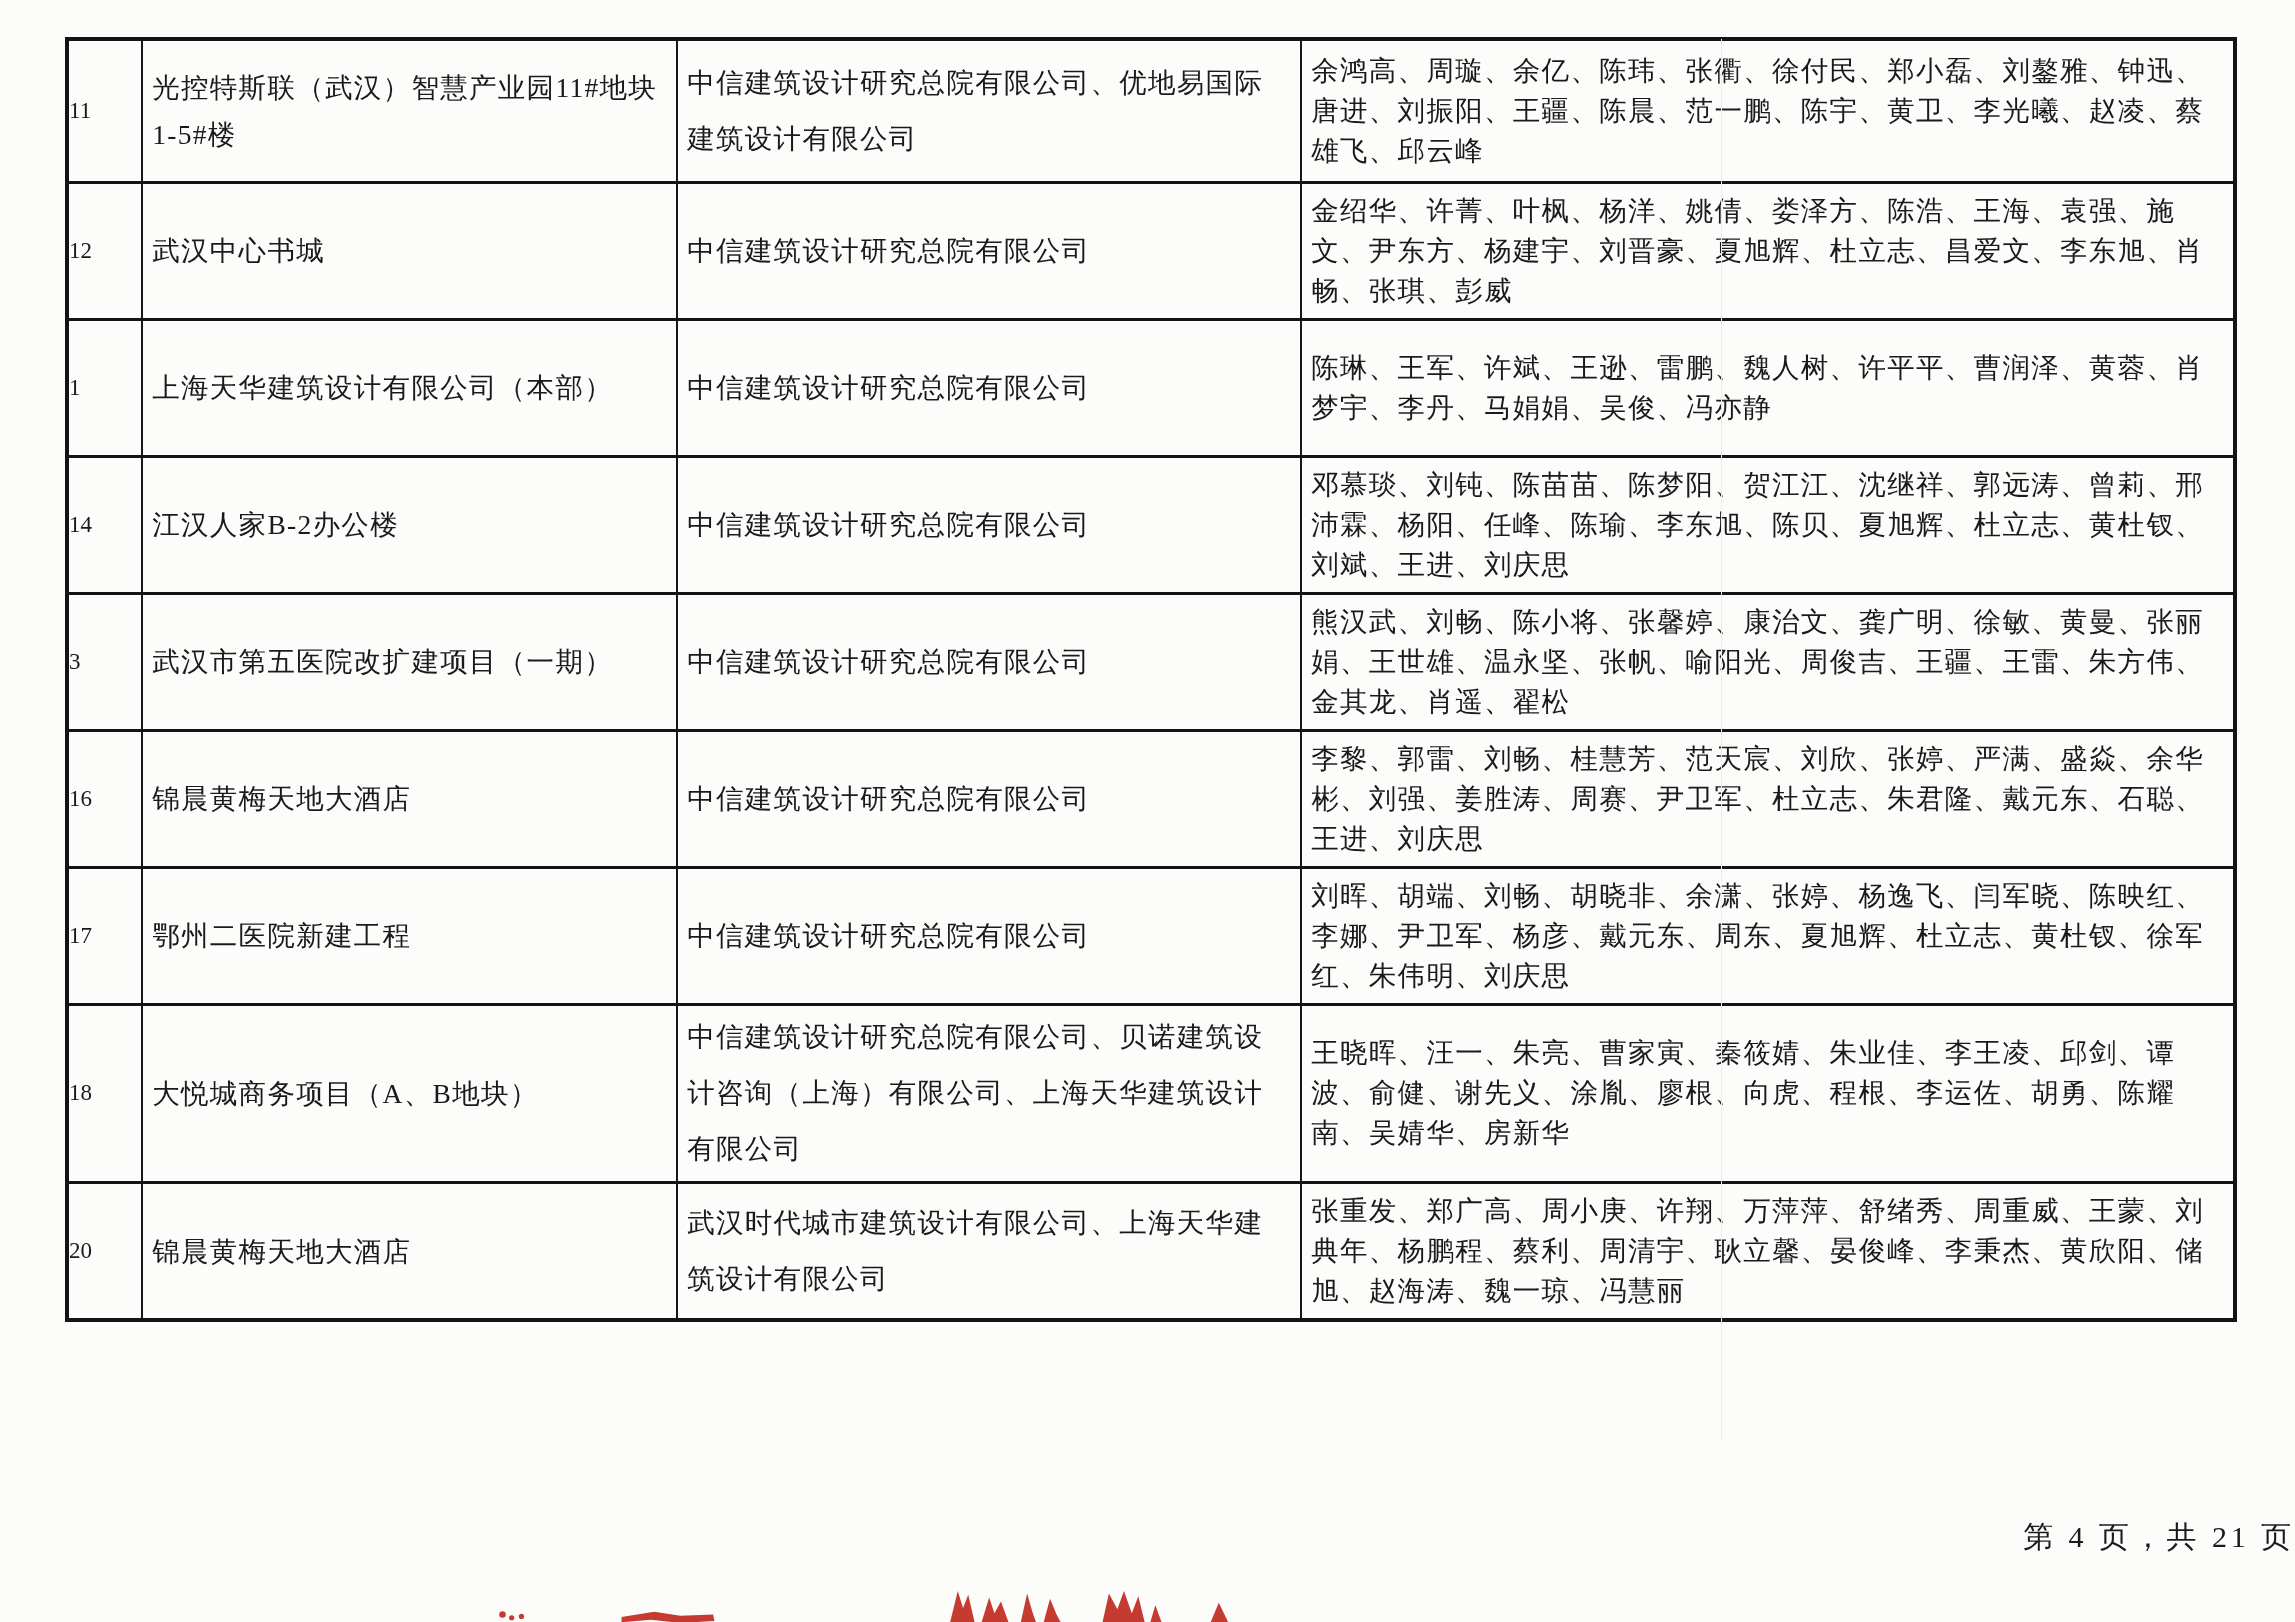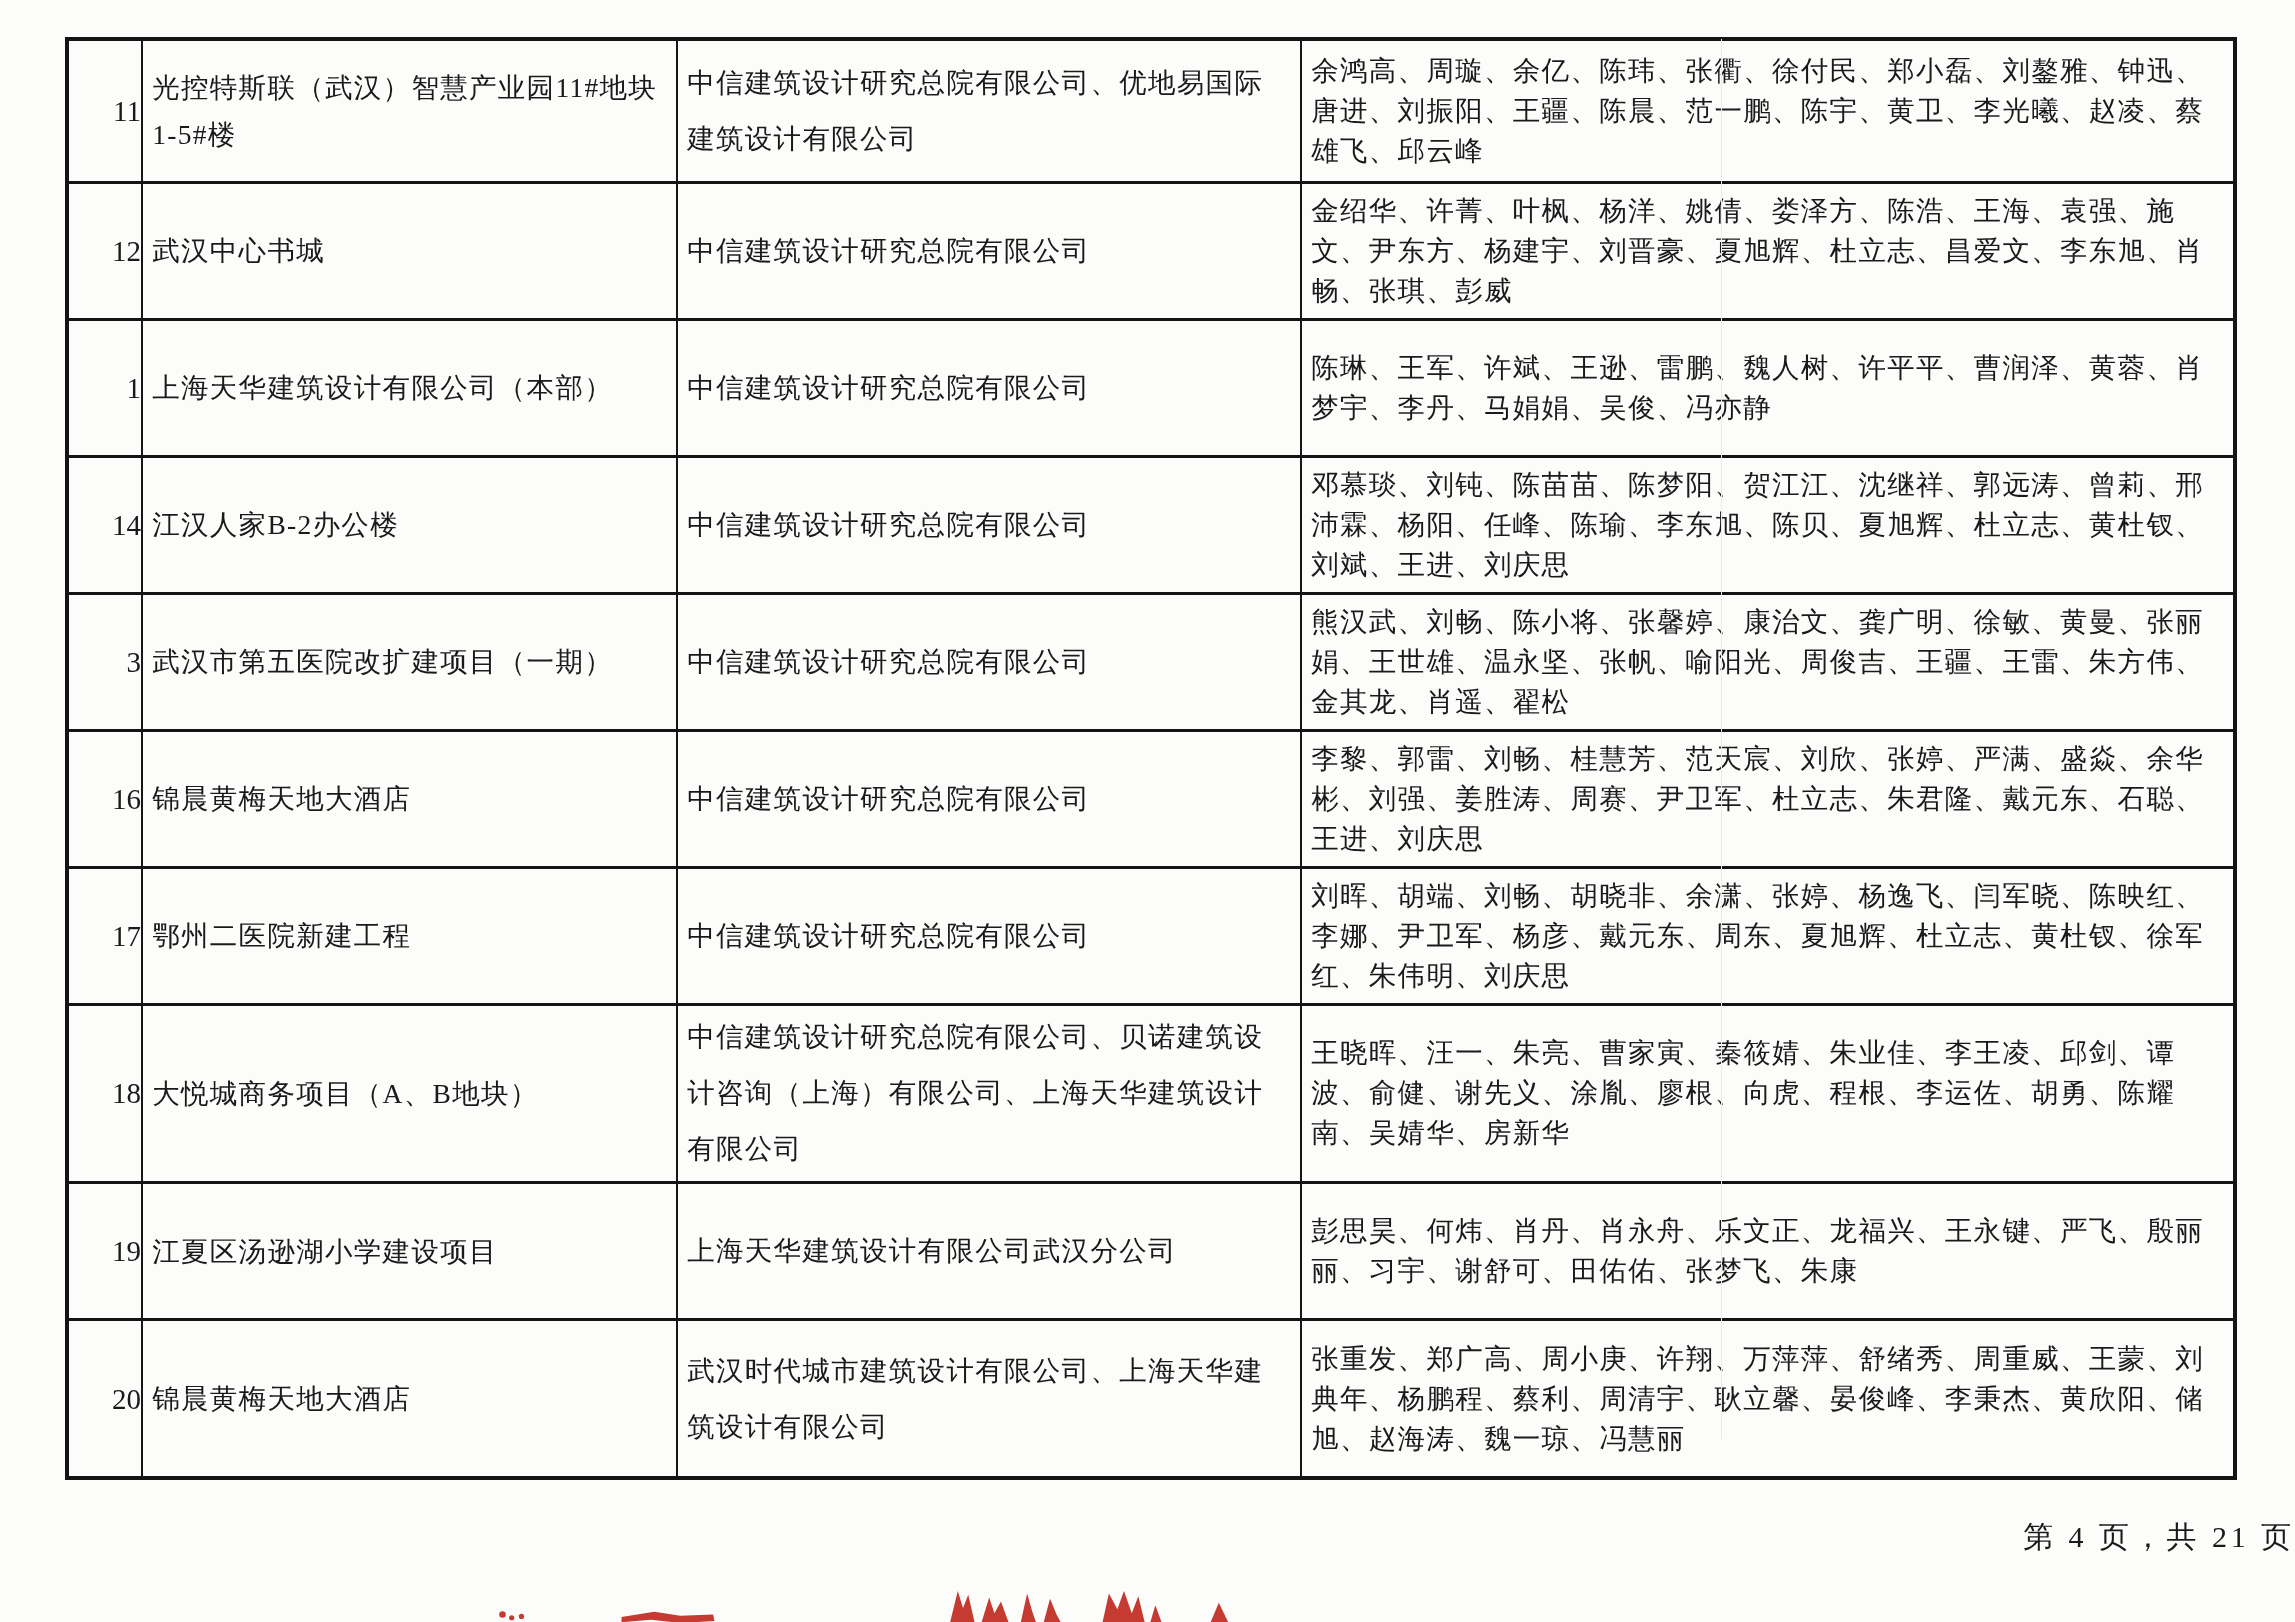--- a/index.html
+++ b/index.html
@@ -28,22 +28,22 @@
     font-size:27.5px;
     letter-spacing:1.3px;
     line-height:44px;
     padding:3.9px 9.2px;
     overflow:hidden;
   }
   .award-table tr{height:137px;}
   .award-table tr:nth-child(1){height:143px;}
   .award-table tr:nth-child(10){height:158px;}
   td.c-no{
-    text-align:right;
-    font-size:29px;
+    text-align:left;
+    font-size:23px;
     letter-spacing:0;
     padding:0;
     font-family:"Liberation Serif","DejaVu Serif",serif;
   }
   td.c-project{line-height:47px;}
   td.c-company{line-height:56px;}
   td.c-names{line-height:40px;padding-right:13px;}
   .fold-line{
     position:absolute;left:1721px;top:39px;width:1.3px;height:1400px;
     background:#ebebe8;
@@ -110,26 +110,20 @@
         <td class="c-company">中信建筑设计研究总院有限公司</td>
         <td class="c-names">刘晖、胡端、刘畅、胡晓非、余潇、张婷、杨逸飞、闫军晓、陈映红、李娜、尹卫军、杨彦、戴元东、周东、夏旭辉、杜立志、黄杜钗、徐军红、朱伟明、刘庆思</td>
       </tr>
       <tr>
         <td class="c-no">18</td>
         <td class="c-project">大悦城商务项目（A、B地块）</td>
         <td class="c-company">中信建筑设计研究总院有限公司、贝诺建筑设计咨询（上海）有限公司、上海天华建筑设计有限公司</td>
         <td class="c-names">王晓晖、汪一、朱亮、曹家寅、秦筱婧、朱业佳、李王凌、邱剑、谭波、俞健、谢先义、涂胤、廖根、向虎、程根、李运佐、胡勇、陈耀南、吴婧华、房新华</td>
       </tr>
       <tr>
-        <td class="c-no">19</td>
-        <td class="c-project">江夏区汤逊湖小学建设项目</td>
-        <td class="c-company">上海天华建筑设计有限公司武汉分公司</td>
-        <td class="c-names">彭思昊、何炜、肖丹、肖永舟、乐文正、龙福兴、王永键、严飞、殷丽丽、习宇、谢舒可、田佑佑、张梦飞、朱康</td>
-      </tr>
-      <tr>
         <td class="c-no">20</td>
         <td class="c-project">锦晨黄梅天地大酒店</td>
         <td class="c-company">武汉时代城市建筑设计有限公司、上海天华建筑设计有限公司</td>
         <td class="c-names">张重发、郑广高、周小庚、许翔、万萍萍、舒绪秀、周重威、王蒙、刘典年、杨鹏程、蔡利、周清宇、耿立馨、晏俊峰、李秉杰、黄欣阳、储旭、赵海涛、魏一琼、冯慧丽</td>
       </tr>
     </tbody>
   </table>
 
   <div class="fold-line"></div>
 

